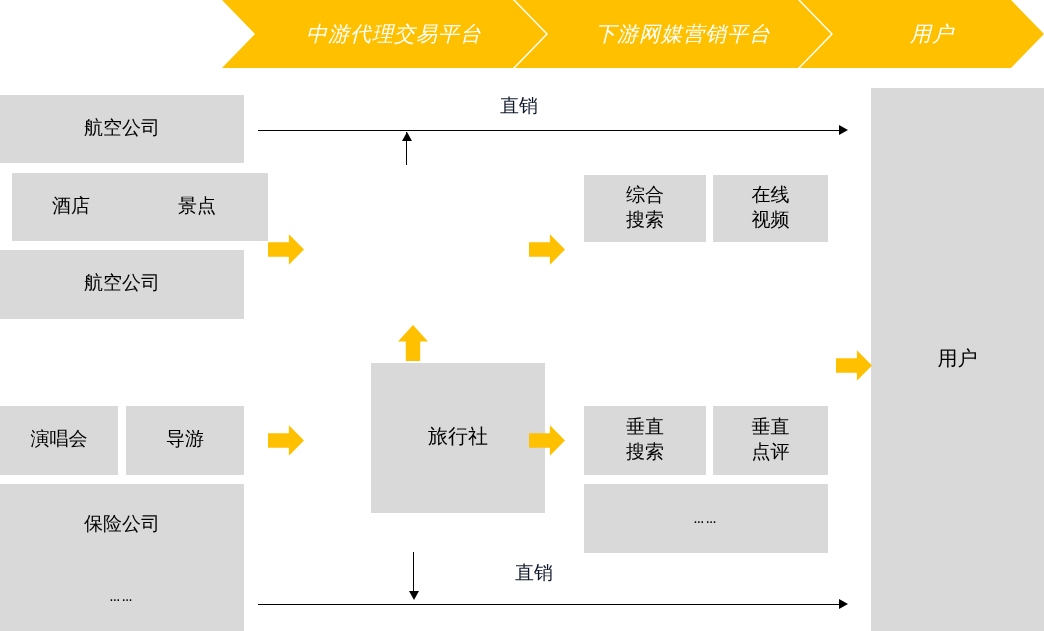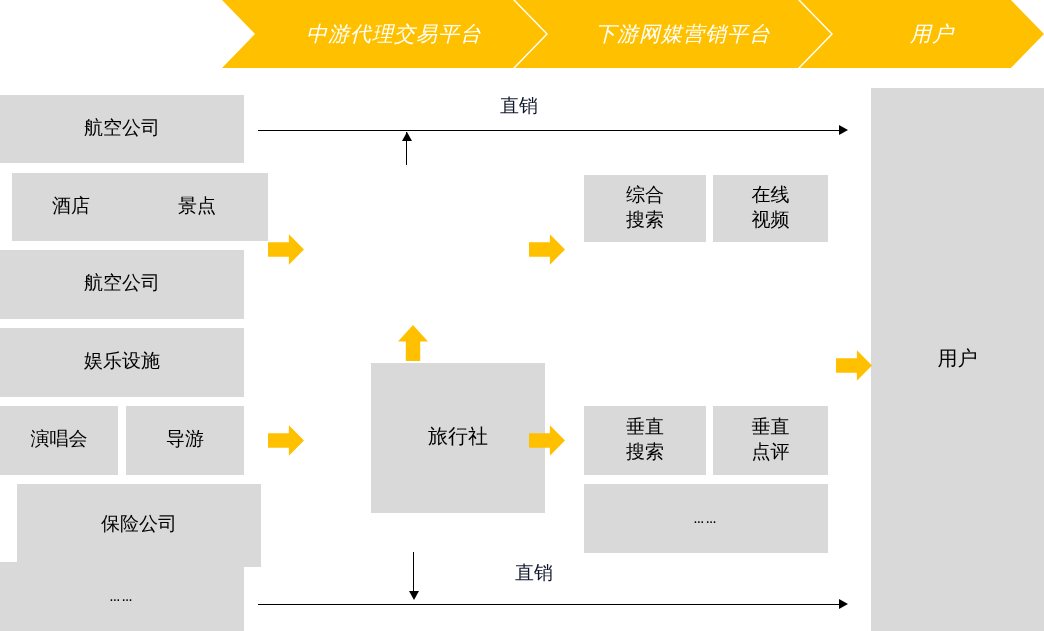--- a/index.html
+++ b/index.html
@@ -160,26 +160,25 @@
     </div>
   </div>
 
   <div class="gbox" style="left:0px;  top:95px;  width:244px; height:68px;">航空公司</div>
 
   <div class="gbox" style="left:12px;  top:173px; width:118px; height:68px;">酒店</div>
   <div class="gbox" style="left:126px;top:173px; width:142px; height:68px;">景点</div>
 
   <div class="gbox" style="left:0px;  top:250px; width:244px; height:69px;">航空公司</div>
 
-  <div class="gbox" style="left:0px;  top:328px; width:244px; height:69px;">娱乐设施</div>
 
   <div class="gbox" style="left:0px;  top:406px; width:118px; height:69px;">演唱会</div>
   <div class="gbox" style="left:126px;top:406px; width:118px; height:69px;">导游</div>
 
-  <div class="gbox" style="left:17px;  top:484px; width:244px; height:83px;">保险公司</div>
+  <div class="gbox" style="left:0px;  top:484px; width:244px; height:83px;">保险公司</div>
 
   <div class="gbox dots" style="left:0px;top:562px; width:244px; height:69px;">……</div>
 
   <div class="gbox big" style="left:327px; top:363px; width:174px; height:150px;margin-left:44px;">旅行社</div>
 
   <div class="gbox" style="left:584px; top:175px; width:122px; height:67px;">综合
 搜索</div>
   <div class="gbox" style="left:713px; top:175px; width:115px; height:67px;">在线
 视频</div>
 

